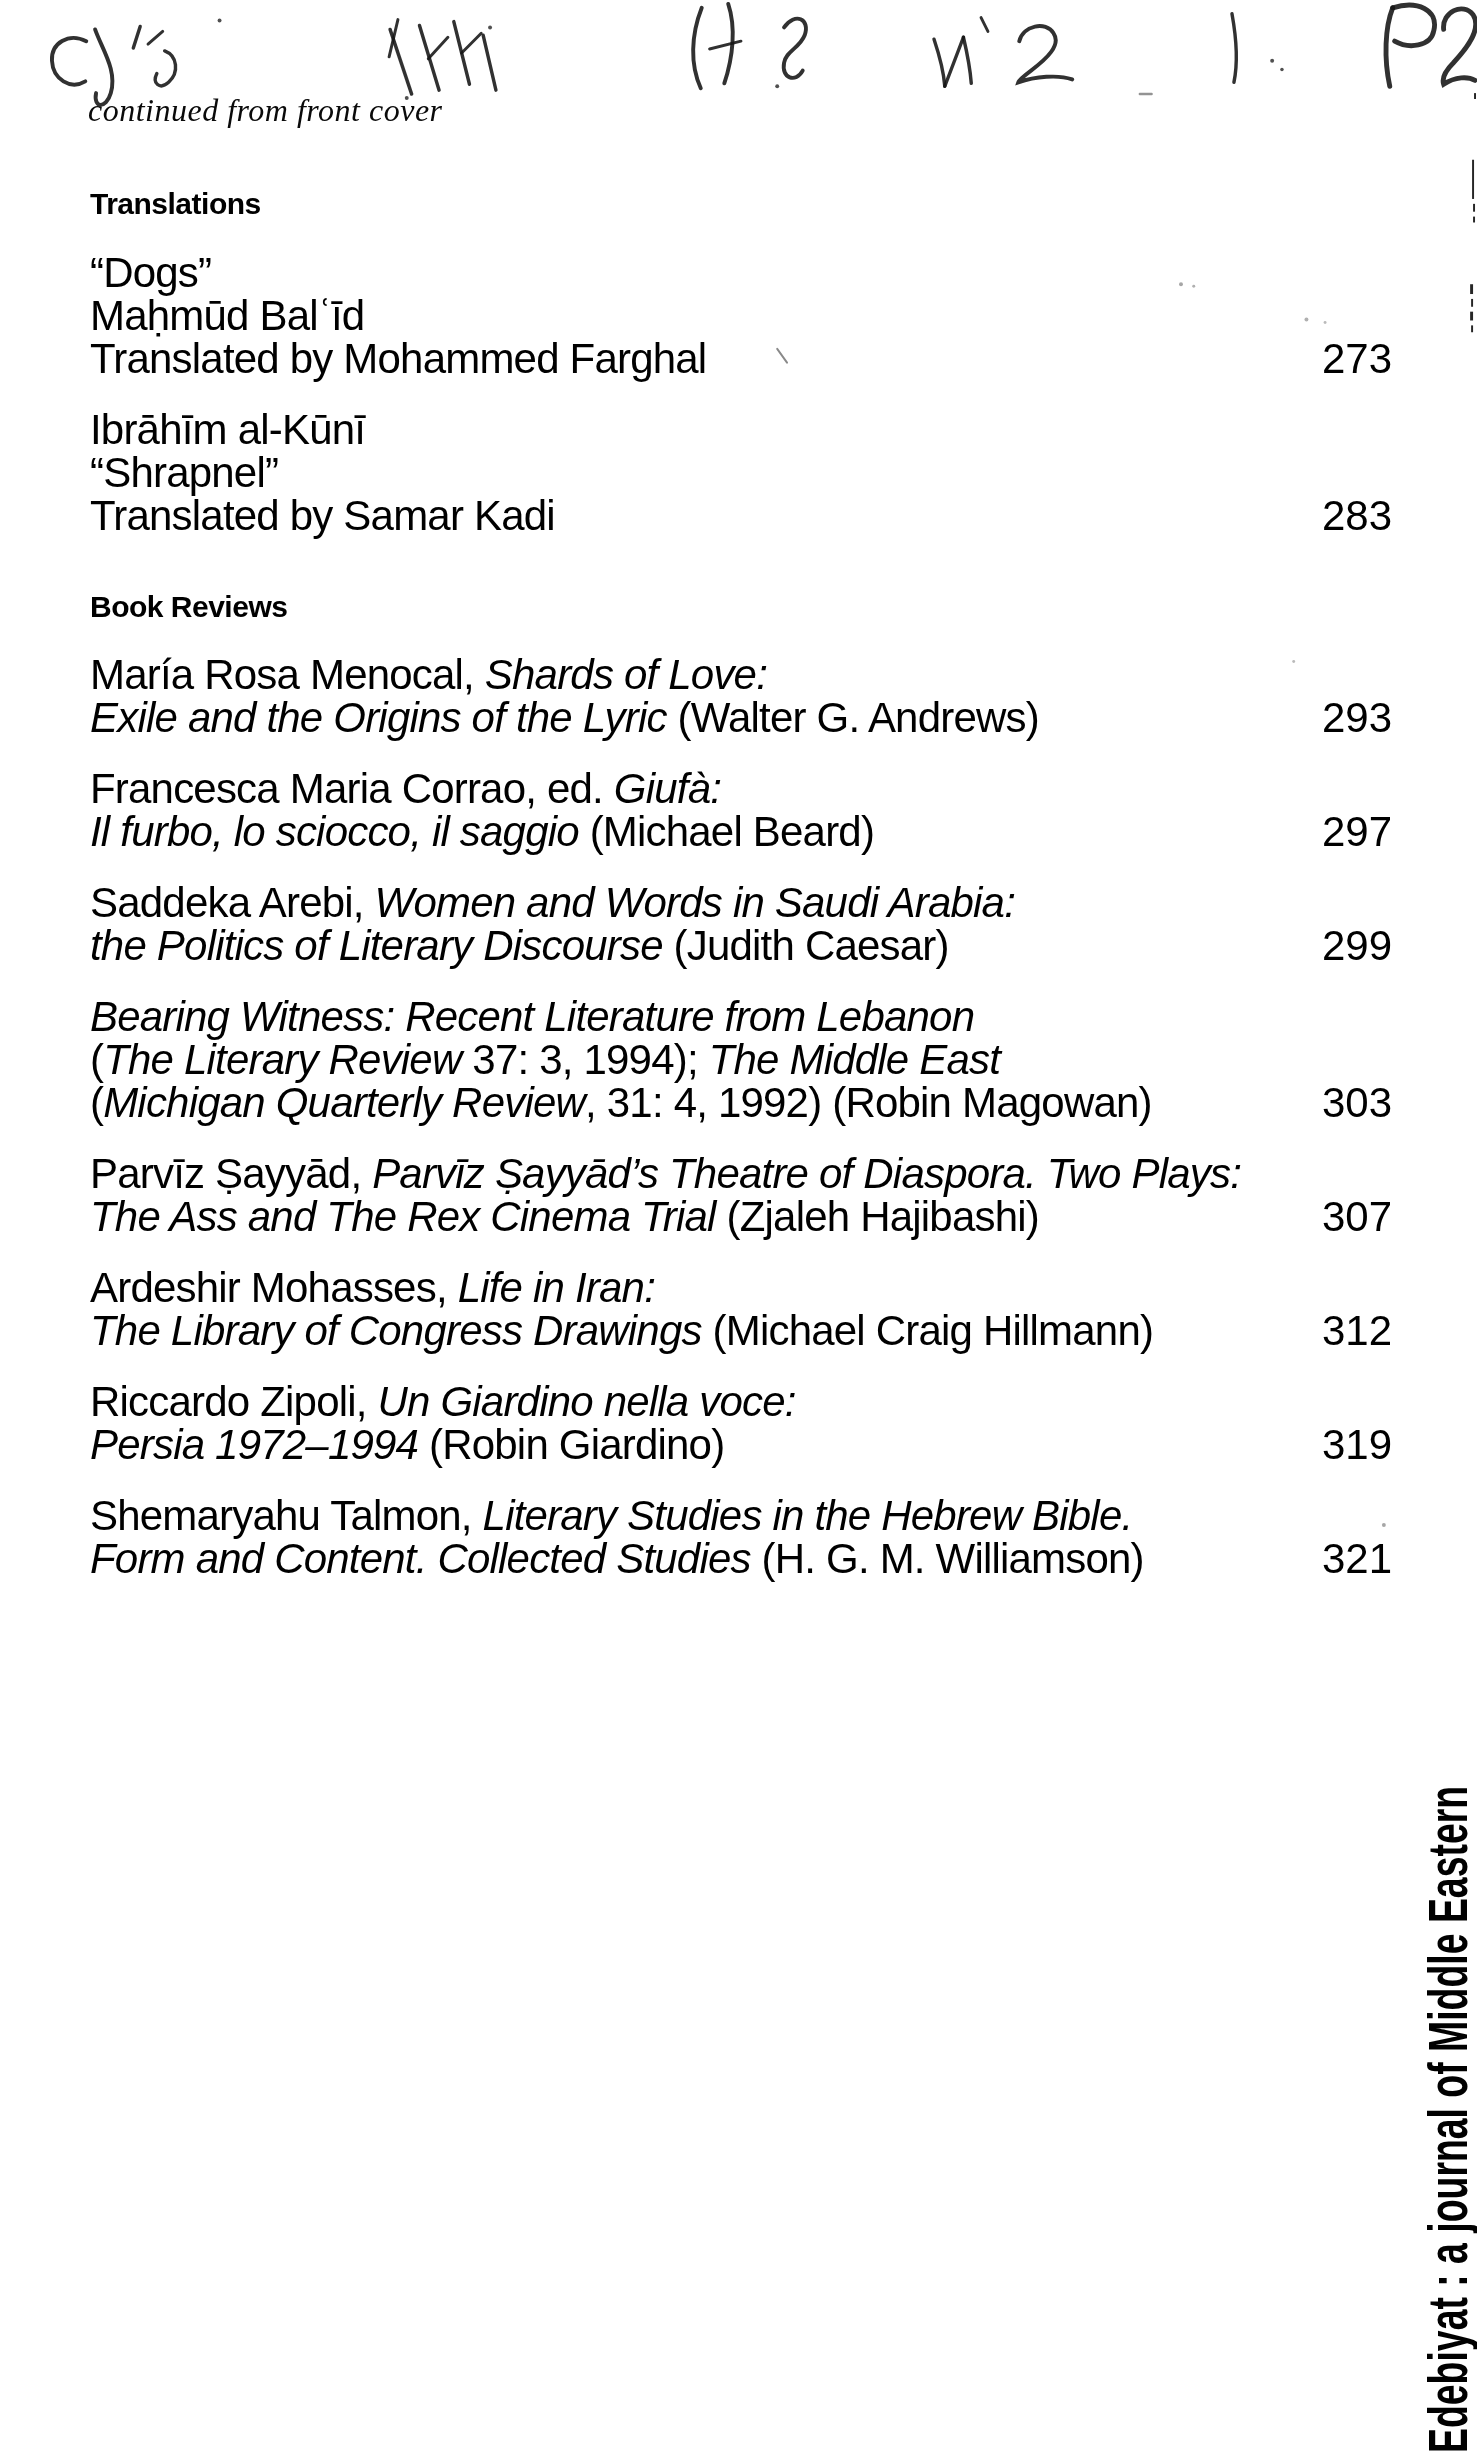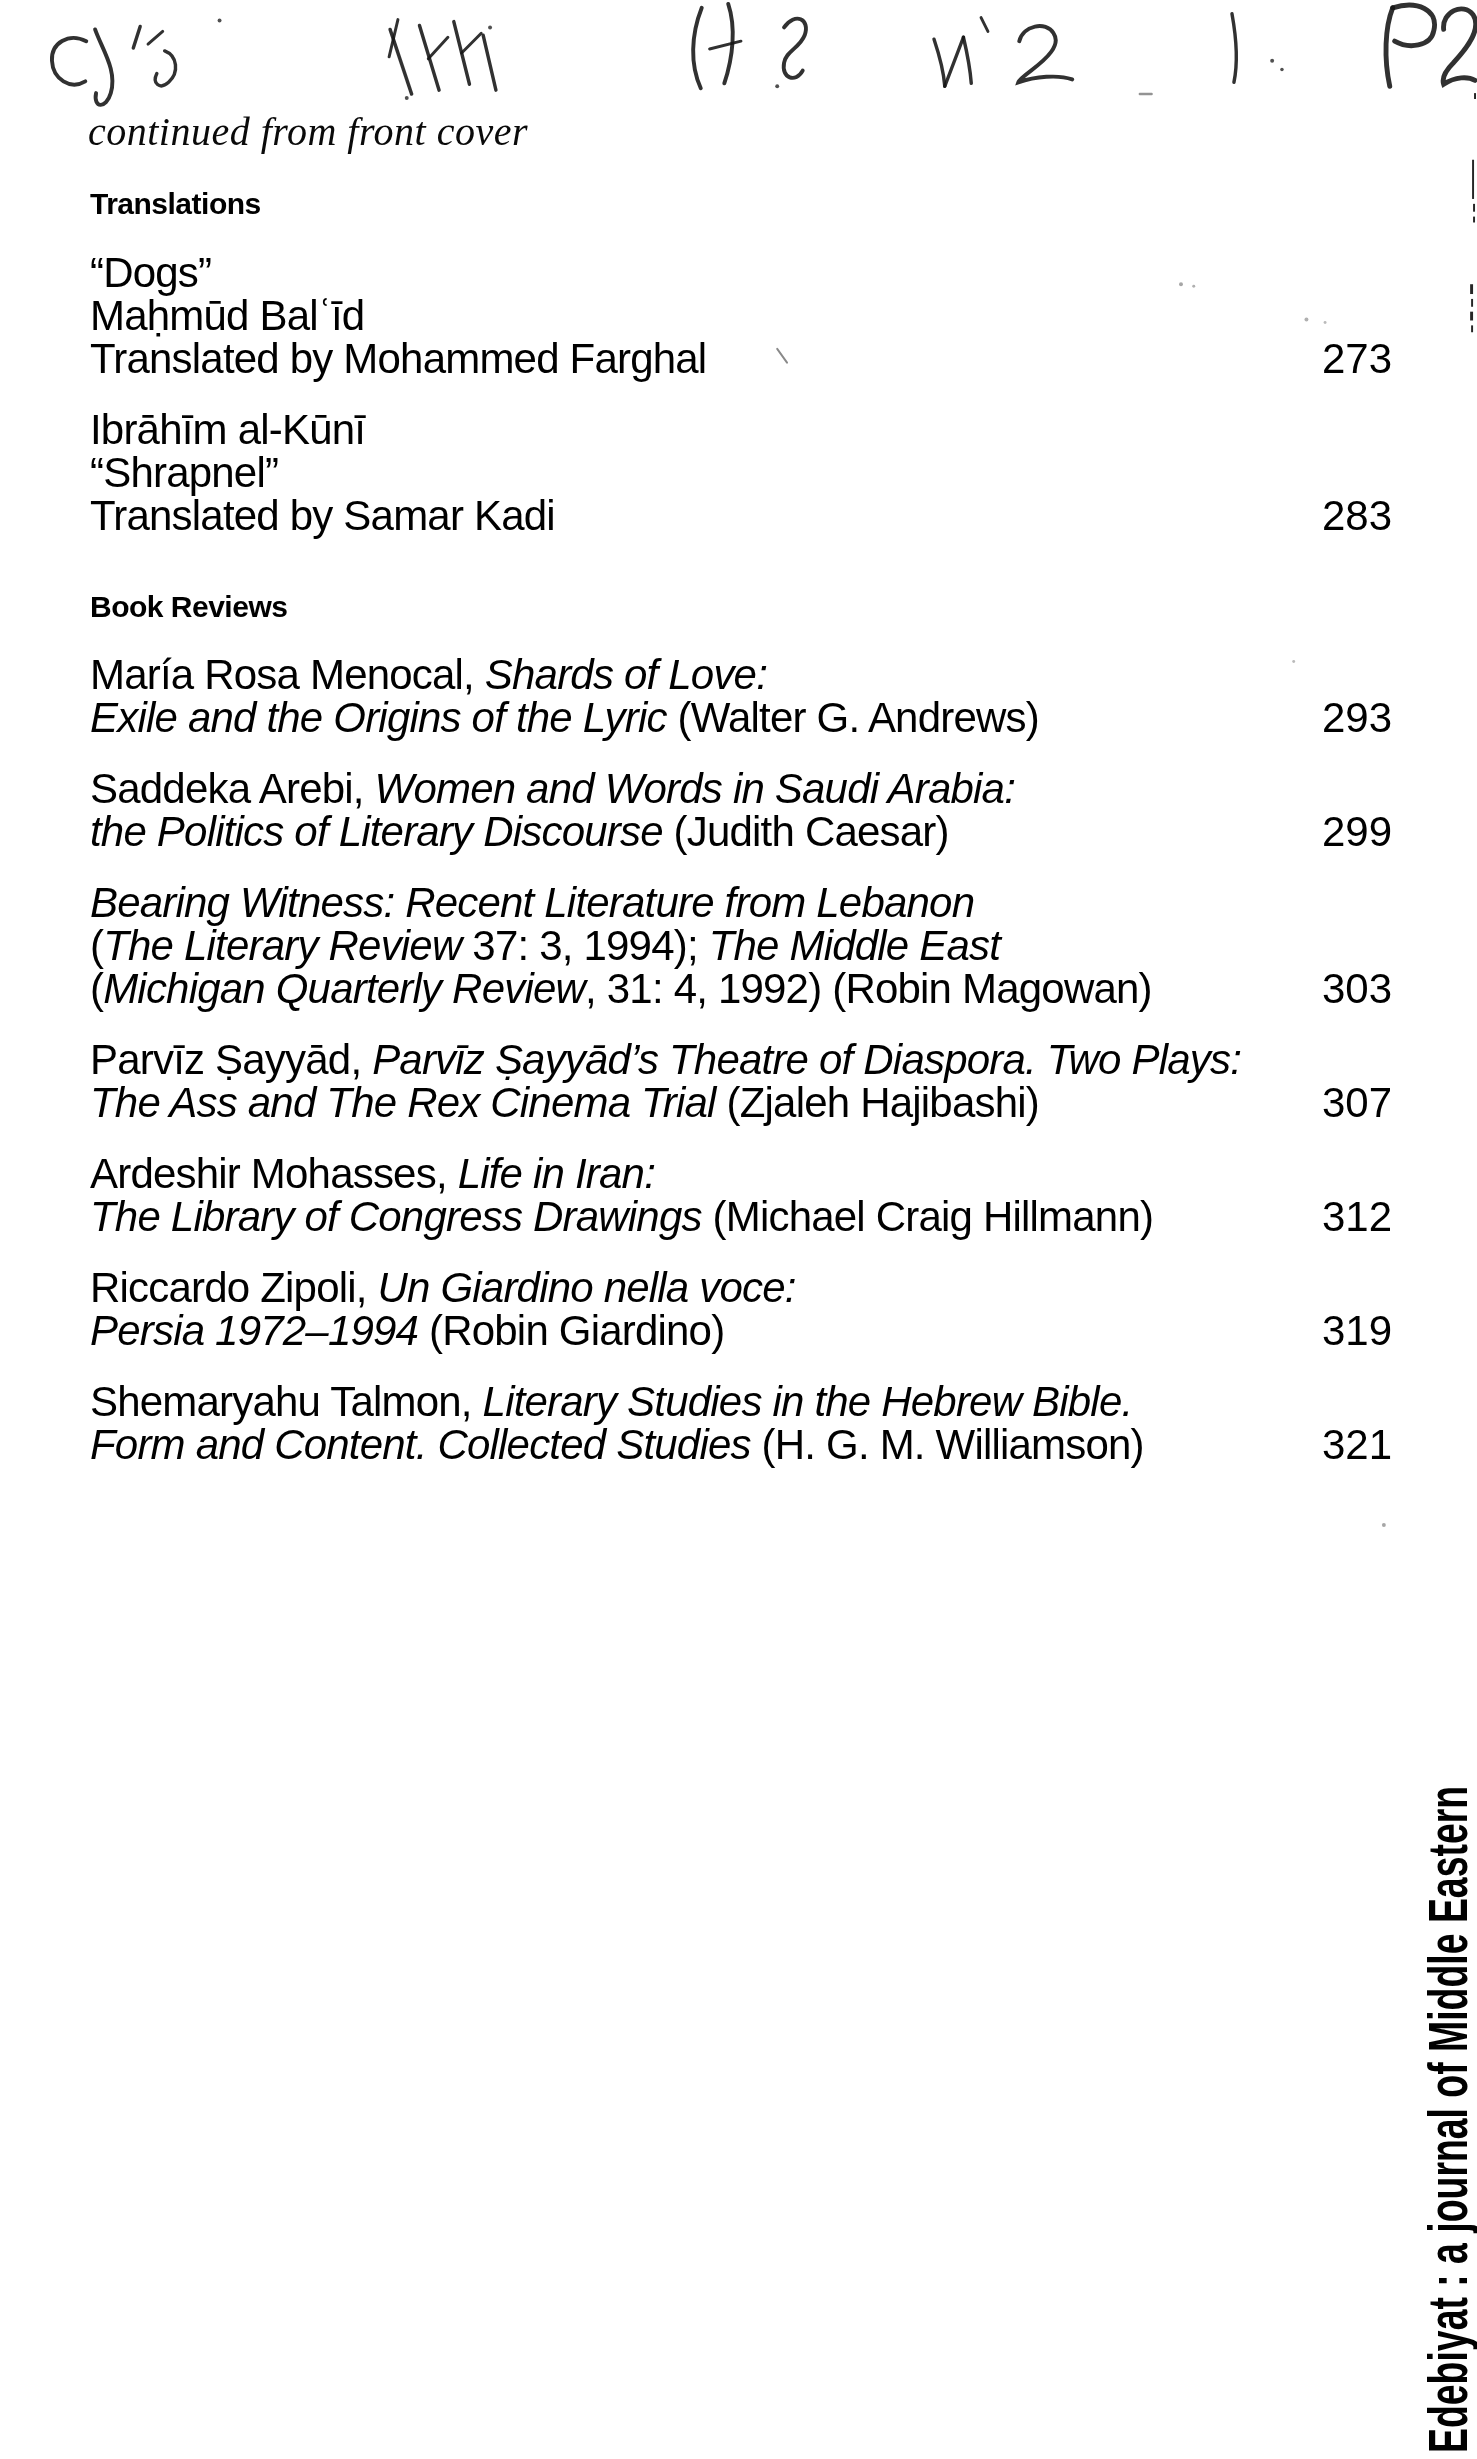--- a/index.html
+++ b/index.html
@@ -17,25 +17,24 @@
   }
   #overlay {
     position: absolute; left: 0; top: 0;
     width: 1477px; height: 2459px;
     pointer-events: none;
   }
   .note {
     position: absolute; left: 88px; top: 92px;
     font-family: "Liberation Serif", "DejaVu Serif", serif;
     font-style: italic;
-    font-size: 40px;
+    font-size: 32px;
     letter-spacing: 0.5px;
     color: #0a0a0a;
     white-space: nowrap;
-    margin-top: 16px;
   }
   #toc {
     position: absolute; left: 90px; top: 182px;
     width: 1302px;
   }
   .heading {
     font-size: 30px; line-height: 43px;
     font-weight: bold;
     letter-spacing: -0.5px;
     margin: 0 0 25.5px 0;
@@ -152,20 +151,29 @@
           <div class="line">
             <span class="txt"><span>María Rosa Menocal, </span><span class="it">Shards of Love:</span></span>
           </div>
           <div class="line">
             <span class="txt"><span class="it">Exile and the Origins of the Lyric</span><span> (Walter G. Andrews)</span></span>
             <span class="pg">293</span>
           </div>
         </div>
         <div class="entry">
           <div class="line">
+            <span class="txt"><span>Francesca Maria Corrao, ed. </span><span class="it">Giufà:</span></span>
+          </div>
+          <div class="line">
+            <span class="txt"><span class="it">Il furbo, lo sciocco, il saggio</span><span> (Michael Beard)</span></span>
+            <span class="pg">297</span>
+          </div>
+        </div>
+        <div class="entry">
+          <div class="line">
             <span class="txt"><span>Saddeka Arebi, </span><span class="it">Women and Words in Saudi Arabia:</span></span>
           </div>
           <div class="line">
             <span class="txt"><span class="it">the Politics of Literary Discourse</span><span> (Judith Caesar)</span></span>
             <span class="pg">299</span>
           </div>
         </div>
         <div class="entry">
           <div class="line">
             <span class="txt"><span class="it">Bearing Witness: Recent Literature from Lebanon</span></span>

